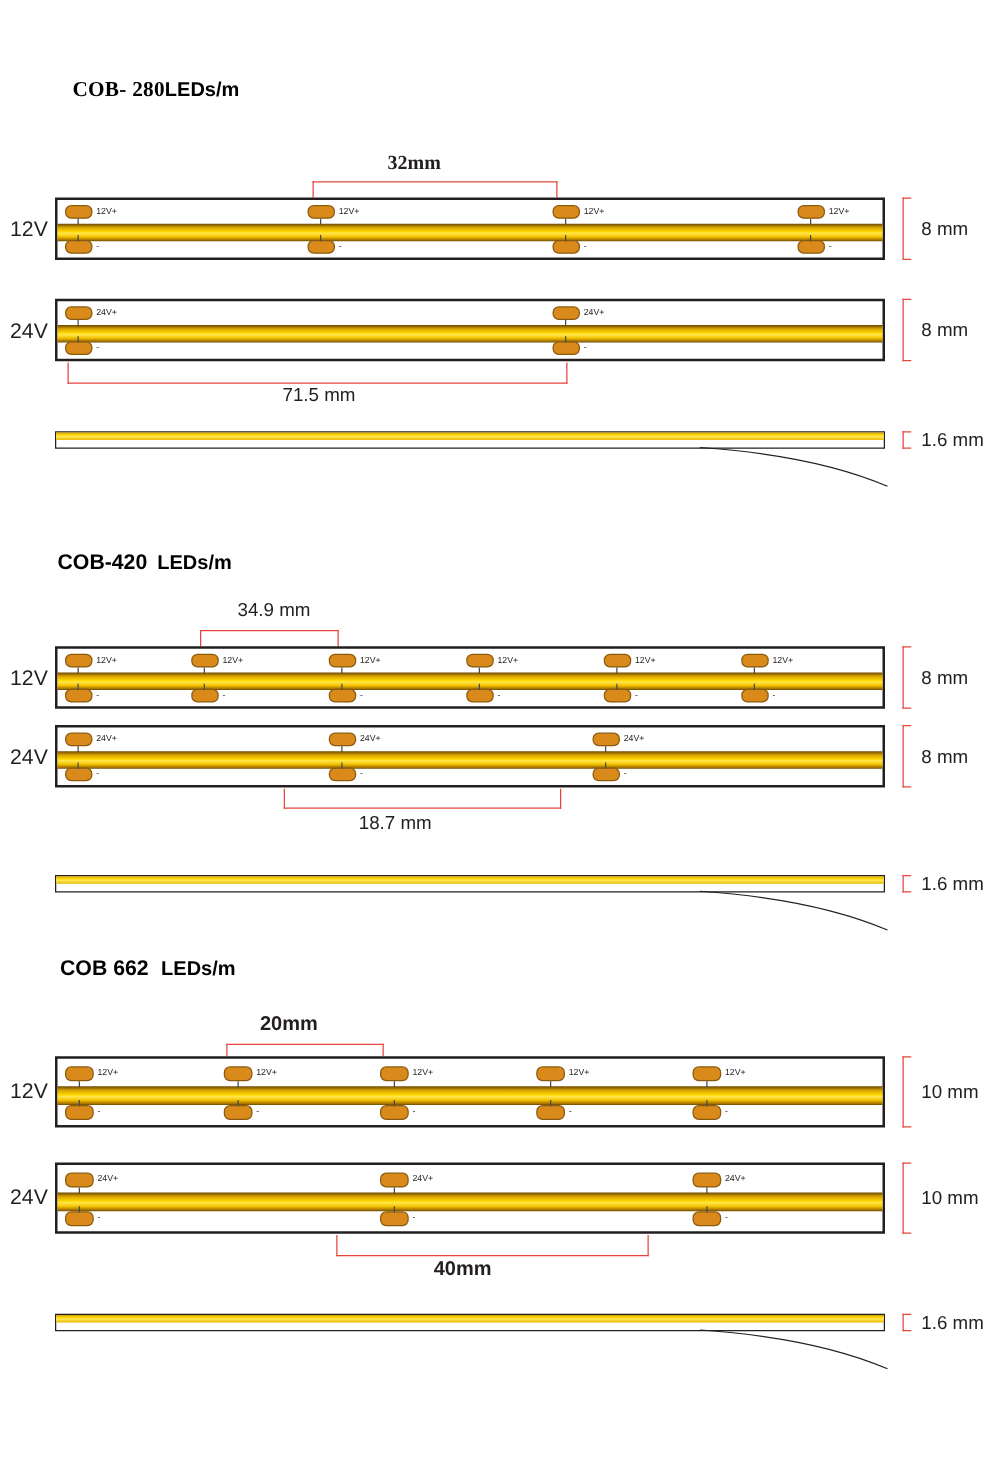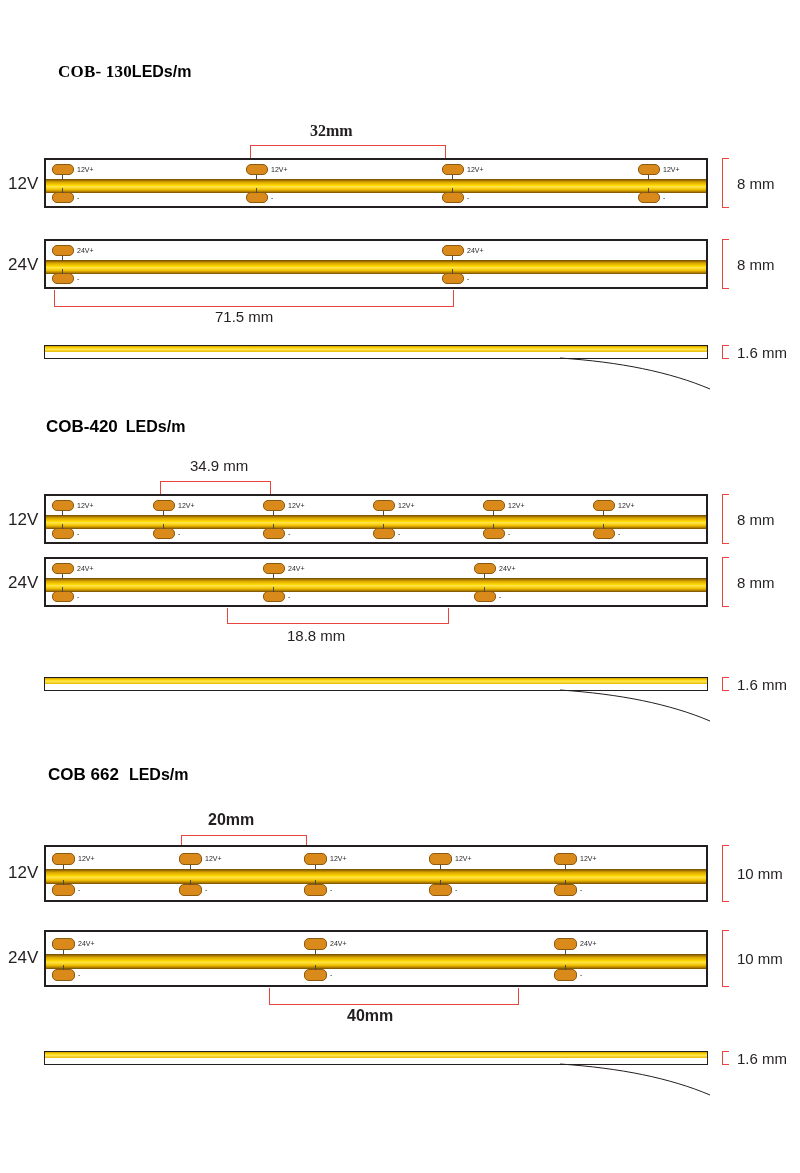--- a/index.html
+++ b/index.html
@@ -97,21 +97,21 @@
     background:linear-gradient(to bottom,#caa000 0%,#ffd400 30%,#ffe855 55%,#e8b800 100%);
   }
   .sv-tail{position:absolute;overflow:visible;}
 </style>
 </head>
 <body>
 
 <div class="section" style="top:0;height:395px;">
 
   <div class="title" style="left:58px;top:62px;">
-    <span class="serif">COB- 130</span><span class="sans">LEDs/m</span>
+    <span class="serif">COB- 280</span><span class="sans">LEDs/m</span>
   </div>
 
   <div class="dimtext serifbold" style="left:310px;top:122px;">32mm</div>
   <div class="dimbracket" style="left:250px;top:145px;width:196px;height:18px;">
     <div class="bar" style="top:0;"></div>
     <div class="leg" style="left:0;top:0;height:18px;"></div>
     <div class="leg" style="right:0;top:0;height:18px;"></div>
   </div>
 
   <div class="volt" style="left:8px;top:174px;">12V</div>
@@ -176,38 +176,38 @@
       <div class="t"></div>
       <div class="b"></div>
   </div>
   <div class="wlabel" style="left:737px;top:256px;">8 mm</div>
 
   <div class="dimbracket" style="left:54px;top:290px;width:400px;height:17px;">
     <div class="bar" style="bottom:0;"></div>
     <div class="leg" style="left:0;bottom:0;height:17px;"></div>
     <div class="leg" style="right:0;bottom:0;height:17px;"></div>
   </div>
-  <div class="dimtext" style="left:215px;top:308px;">71.5 mm</div>
+  <div class="dimtext" style="left:226px;top:308px;">71.5 mm</div>
 
   <div class="sideview" style="left:44px;top:345px;width:664px;height:14px;">
     <div class="sv-body"></div>
     <div class="sv-glow"></div>
   </div>
   <svg class="sv-tail" style="left:560px;top:358px;width:160px;height:32px;" viewBox="0 0 160 32">
     <path d="M0 0 C 60 4, 110 14, 150 31" fill="none" stroke="#231f20" stroke-width="1"></path>
   </svg>
   <div class="wbr" style="left:722px;top:345px;width:7px;height:14px;">
     <div class="v"></div>
       <div class="t"></div>
       <div class="b"></div>
   </div>
   <div class="wlabel" style="left:737px;top:344px;">1.6 mm</div>
 </div>
 
-<div class="section" style="top:395px;height:350px;">
+<div class="section" style="top:418px;height:350px;">
 
   <div class="title" style="left:46px;top:22px;">
     <span class="sans" style="font-size:17px;">COB-420</span><span class="sans" style="margin-left:8px;">LEDs/m</span>
   </div>
 
   <div class="dimtext" style="left:190px;top:62px;">34.9 mm</div>
   <div class="dimbracket" style="left:160px;top:86px;width:111px;height:15px;">
     <div class="bar" style="top:0;"></div>
     <div class="leg" style="left:0;top:0;height:15px;"></div>
     <div class="leg" style="right:0;top:0;height:15px;"></div>
@@ -296,21 +296,21 @@
       <div class="t"></div>
       <div class="b"></div>
   </div>
   <div class="wlabel" style="left:737px;top:179px;">8 mm</div>
 
   <div class="dimbracket" style="left:227px;top:213px;width:222px;height:16px;">
     <div class="bar" style="bottom:0;"></div>
     <div class="leg" style="left:0;bottom:0;height:16px;"></div>
     <div class="leg" style="right:0;bottom:0;height:16px;"></div>
   </div>
-  <div class="dimtext" style="left:287px;top:232px;">18.8 mm</div>
+  <div class="dimtext" style="left:287px;top:232px;">18.7 mm</div>
 
   <div class="sideview" style="left:44px;top:282px;width:664px;height:14px;">
     <div class="sv-body"></div>
     <div class="sv-glow"></div>
   </div>
   <svg class="sv-tail" style="left:560px;top:295px;width:160px;height:32px;" viewBox="0 0 160 32">
     <path d="M0 0 C 60 4, 110 14, 150 31" fill="none" stroke="#231f20" stroke-width="1"></path>
   </svg>
   <div class="wbr" style="left:722px;top:282px;width:7px;height:14px;">
     <div class="v"></div>

